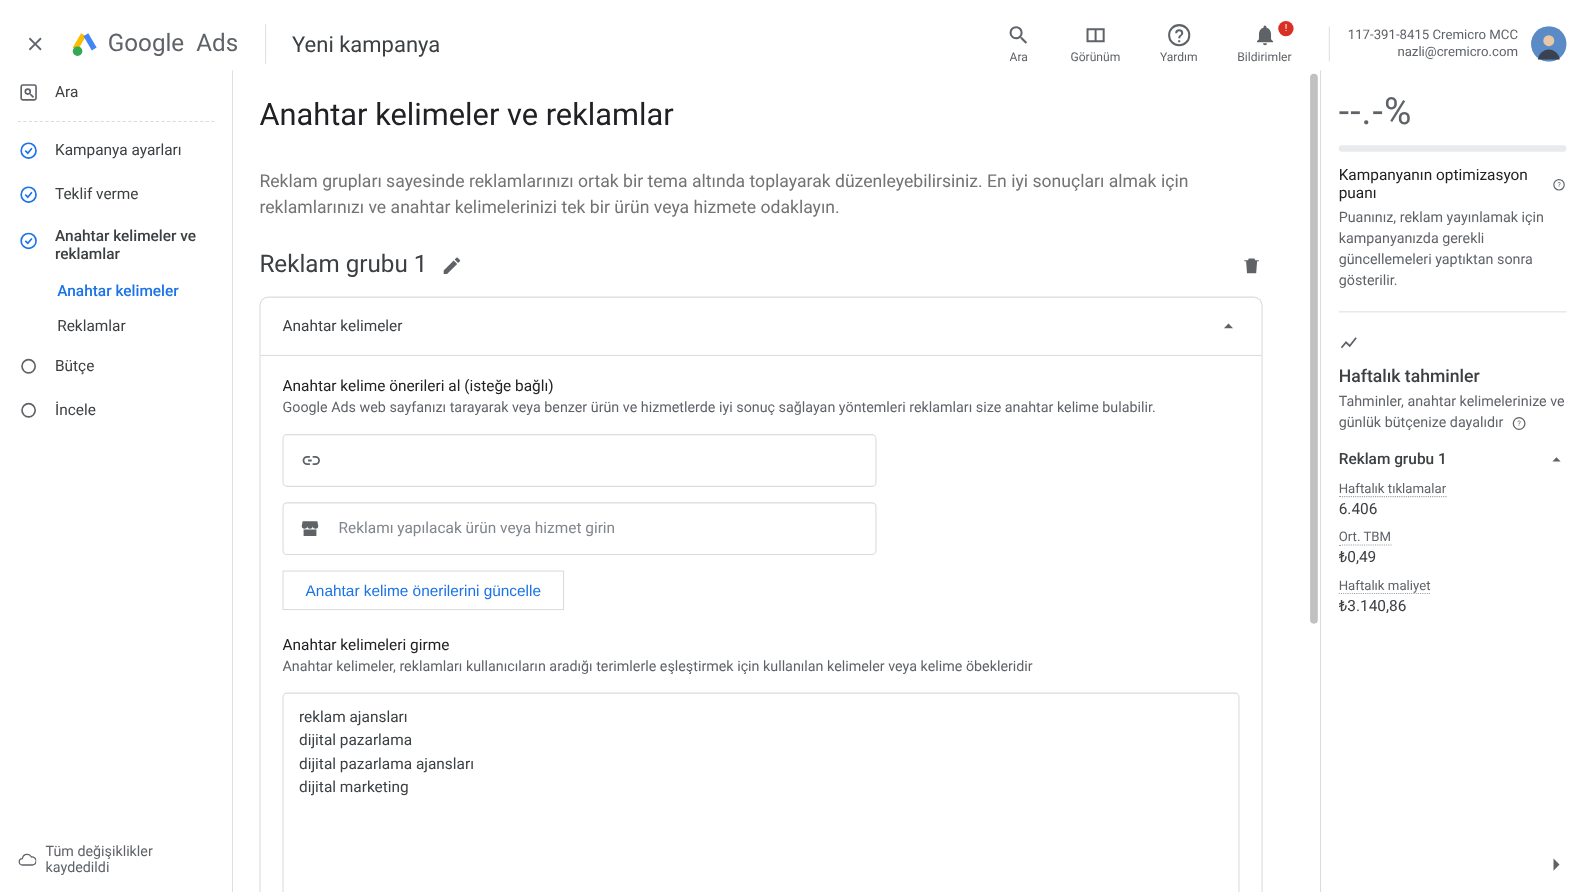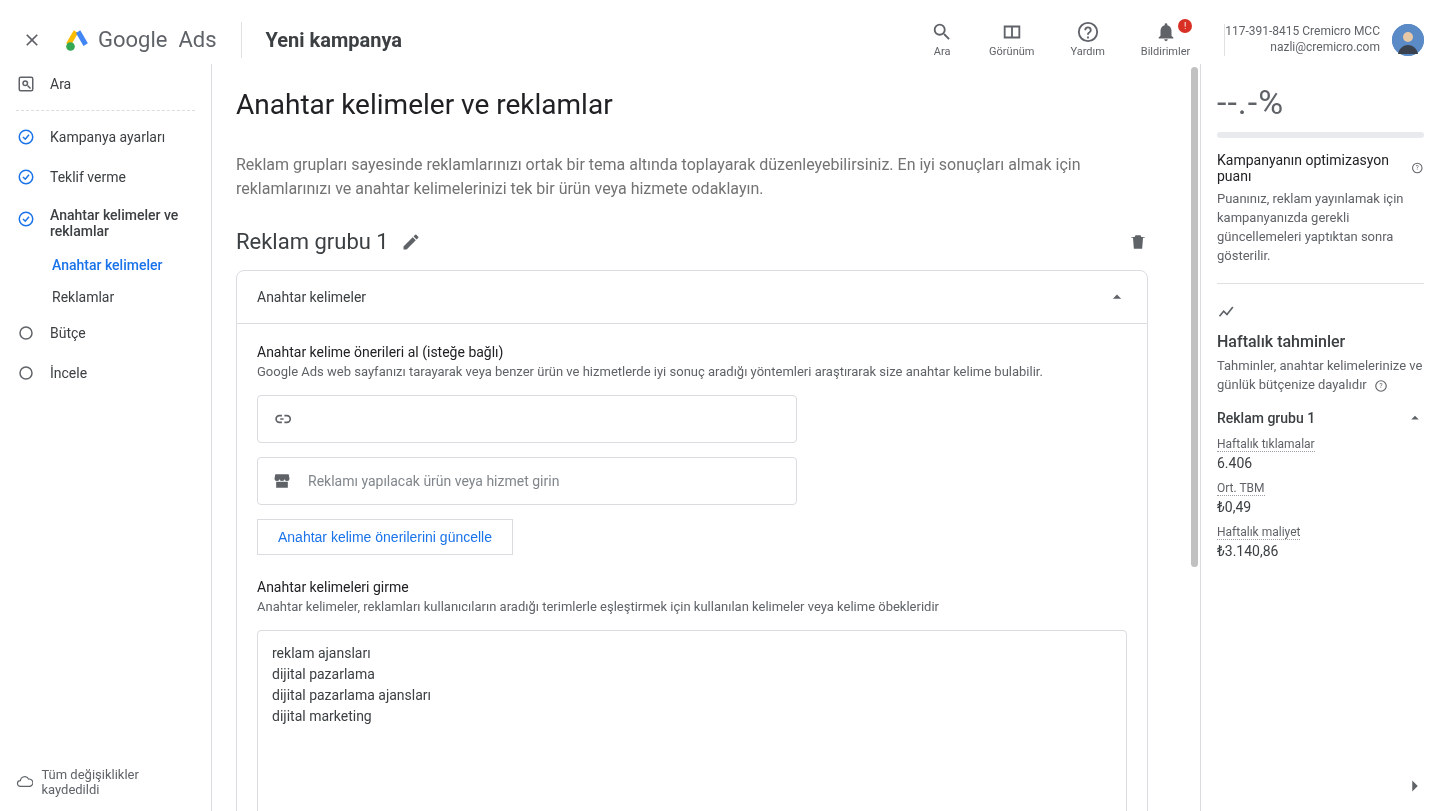--- a/index.html
+++ b/index.html
@@ -21,28 +21,28 @@
   
   .header {
     height:80px; display:flex; align-items:center; padding:0 16px; border-bottom:1px solid var(--border);
     gap:16px;
   }
   .header .close-btn { cursor:pointer; color:#5f6368; display:flex; align-items:center; justify-content:center; width:32px; height:32px;}
   .header .logo-wrap { display:flex; align-items:center; gap:8px; }
   .header .logo-mark { display:flex; align-items:center; }
   .header .logo-text { font-size:22px; color:#5f6368; letter-spacing:0; }
   .header .divider-v { width:1px; height:36px; background:#e0e0e0; margin:0 8px;}
-  .header .page-title { font-size:20px; color:#3c4043; font-weight:700; }
+  .header .page-title { font-size:20px; color:#3c4043; font-weight:400; }
 
   .header .spacer { flex:1; }
 
   .header .tool { display:flex; flex-direction:column; align-items:center; justify-content:center; gap:2px; padding:0 10px; cursor:pointer; color:#5f6368; position:relative;}
   .header .tool .tool-label { font-size:11px; }
   .header .tool .dot { position:absolute; top:-2px; right:8px; width:14px; height:14px; border-radius:50%; background:var(--red-alert); color:#fff; font-size:9px; display:flex; align-items:center; justify-content:center;}
-  .header .account { display:flex; align-items:center; gap:12px; border-left:1px solid #e0e0e0; margin-left:8px;}
+  .header .account { display:flex; align-items:center; gap:12px; padding-left:16px; border-left:1px solid #e0e0e0; margin-left:8px;}
   .header .account .lines { text-align:right; font-size:12px; color:#5f6368; line-height:1.3;}
   .header .avatar { width:32px; height:32px; border-radius:50%; background:linear-gradient(135deg,#4f7dc1,#6fa3d6); display:flex; align-items:center; justify-content:center; color:#fff; font-size:12px;}
 
   
   .sidebar {
     position:absolute; left:0; top:64px; bottom:0; width:212px; background:var(--sidebar-bg); border-right:1px solid var(--border);
     display:flex; flex-direction:column;
   }
   .side-item { display:flex; align-items:center; gap:14px; padding:10px 16px; cursor:pointer; color:#3c4043; font-size:14px; position:relative;}
   .side-item.current { font-weight:500; }
@@ -272,21 +272,21 @@
     <div class="card">
       <div class="card-header">
         <span>Anahtar kelimeler</span>
         <svg width="20" height="20" viewBox="0 0 24 24">
             <path fill="#5f6368" d="M7 14l5-5 5 5z"></path>
           </svg>
       </div>
       <div class="card-body">
 
         <div class="section-label">Anahtar kelime önerileri al (isteğe bağlı)</div>
-        <div class="section-sub">Google Ads web sayfanızı tarayarak veya benzer ürün ve hizmetlerde iyi sonuç aradığı yöntemleri araştırarak size anahtar kelime bulabilir.</div>
+        <div class="section-sub">Google Ads web sayfanızı tarayarak veya benzer ürün ve hizmetlerde iyi sonuç sağlayan yöntemleri reklamları size anahtar kelime bulabilir.</div>
 
         <div class="input-row">
           <span class="lead-icon">
             <svg width="20" height="20" viewBox="0 0 24 24">
                 <path fill="#5f6368" d="M3.9 12a5 5 0 015-5h3v2h-3a3 3 0 000 6h3v2h-3a5 5 0 01-5-5zm6 1h4v-2h-4v2zm5-6h3a5 5 0 010 10h-3v-2h3a3 3 0 000-6h-3V7z"></path>
               </svg>
           </span>
         </div>
 
         <div class="input-row">

